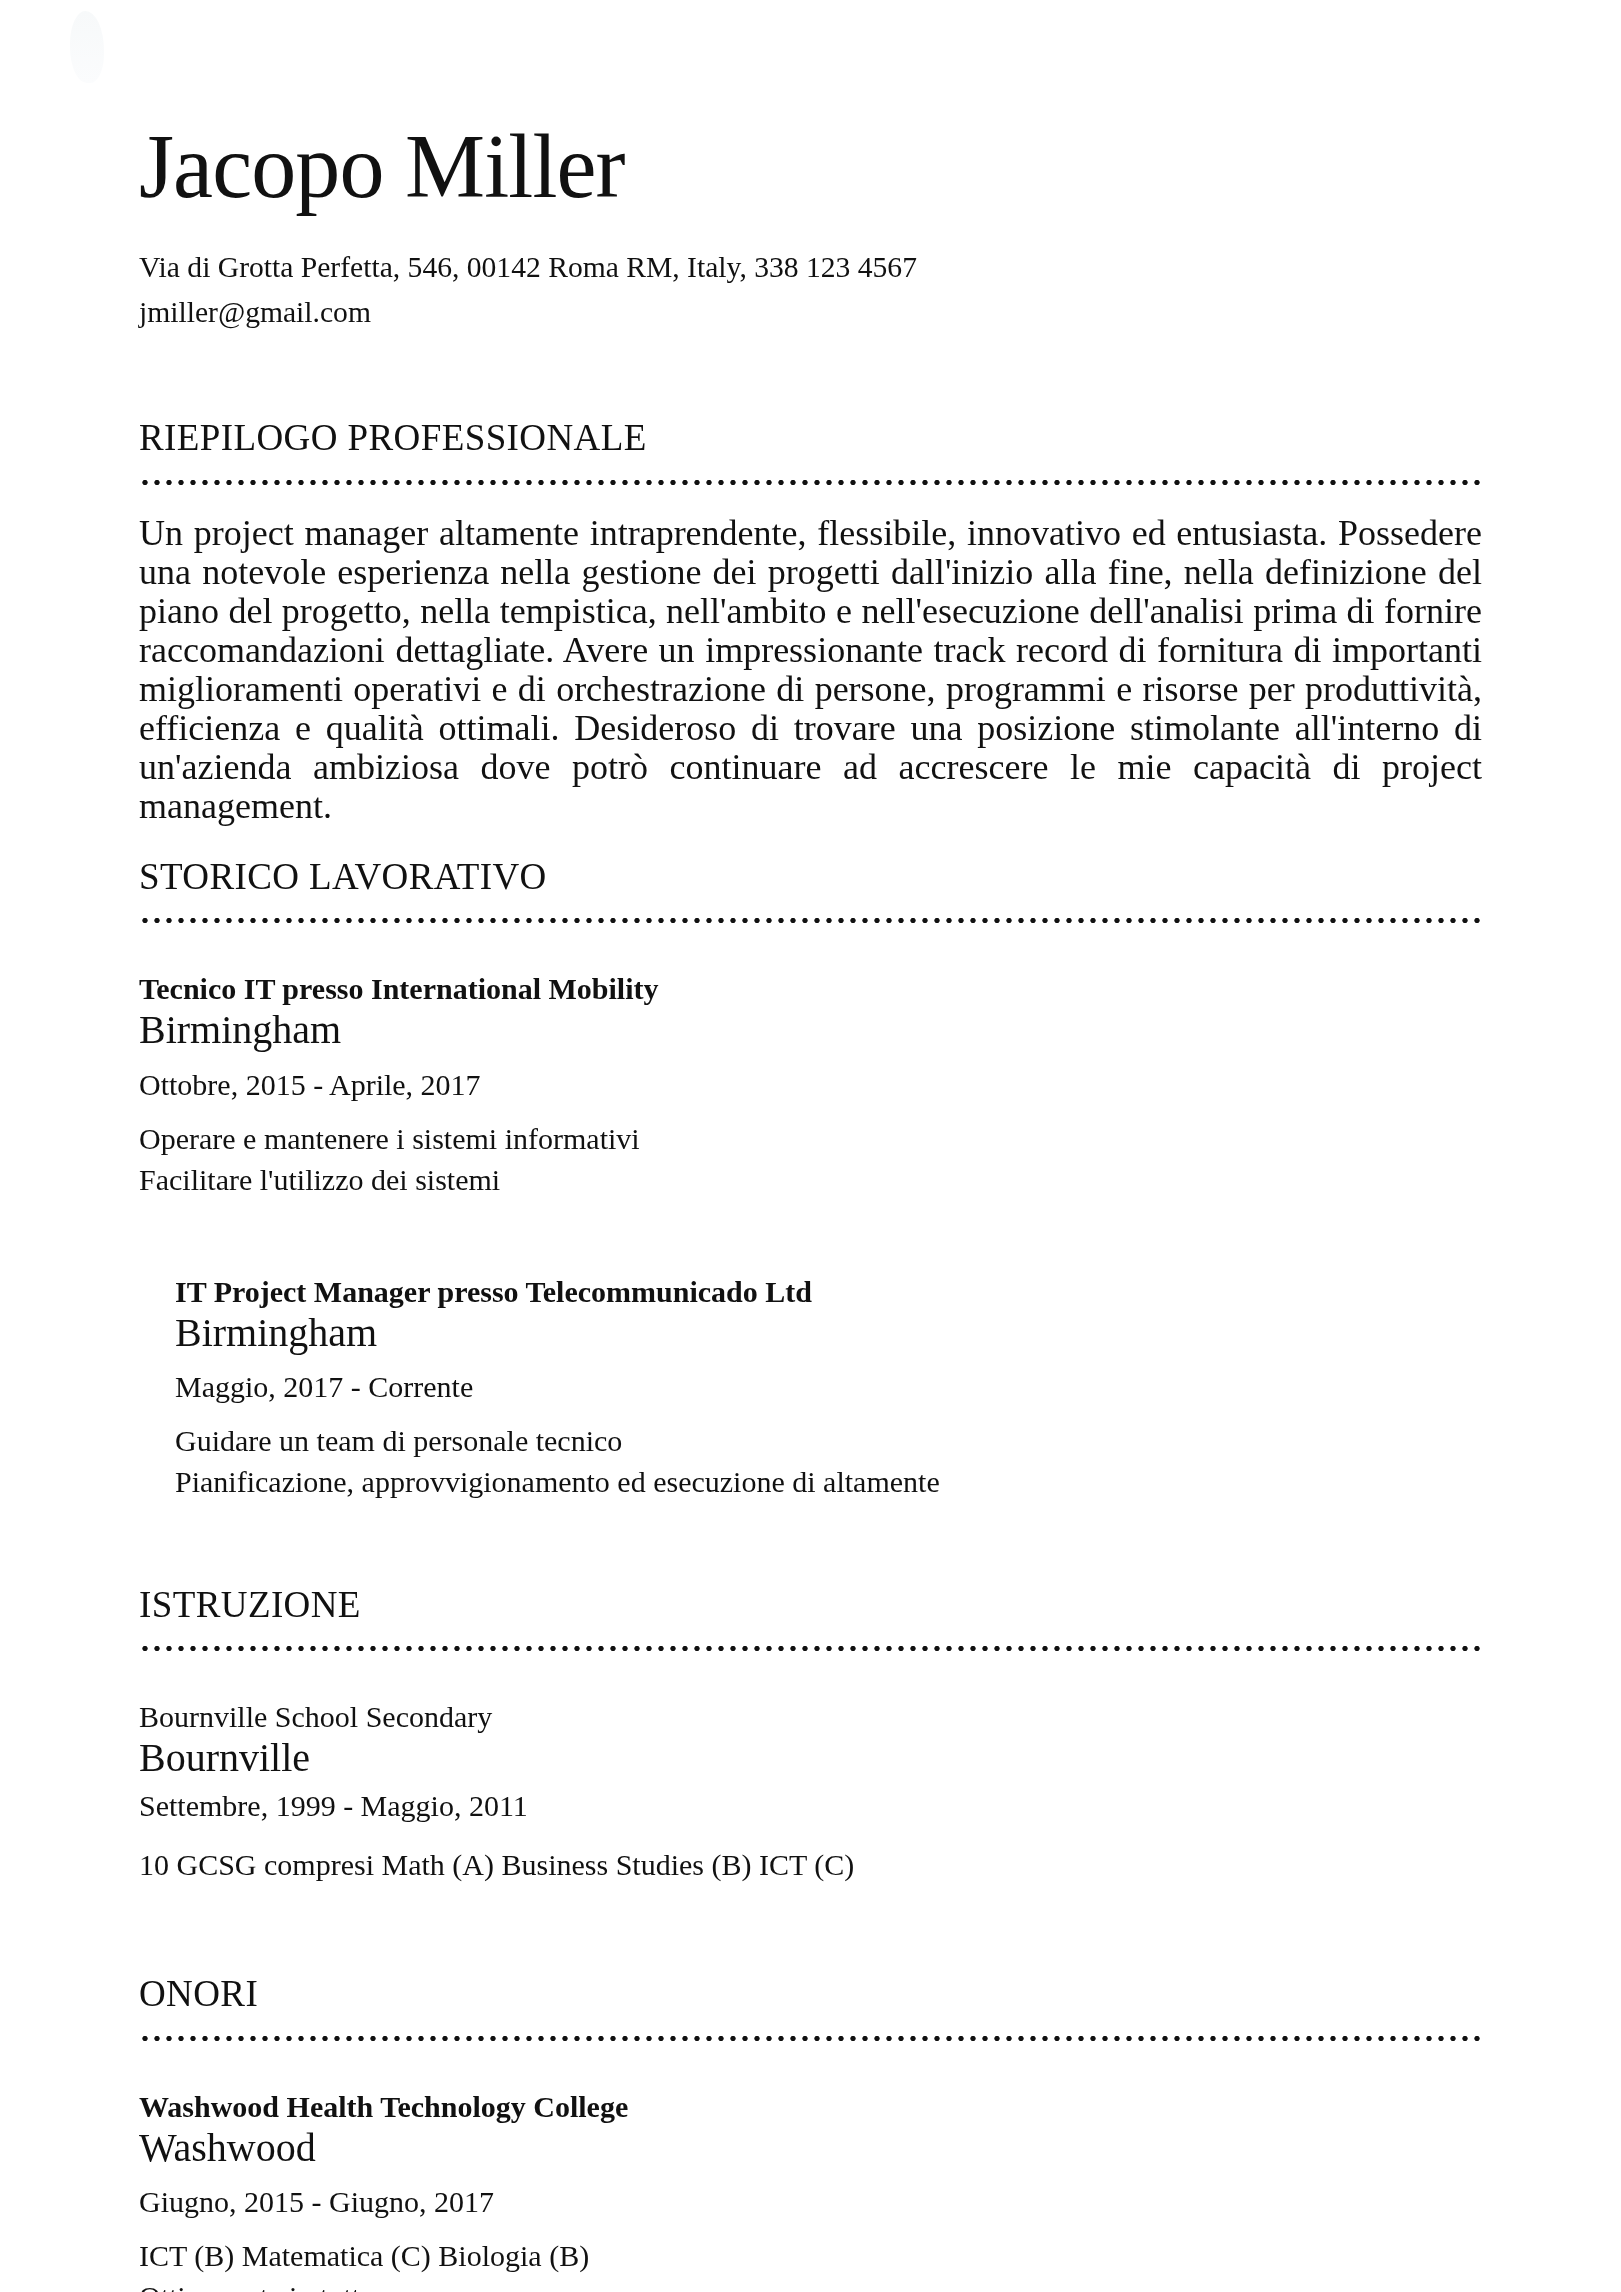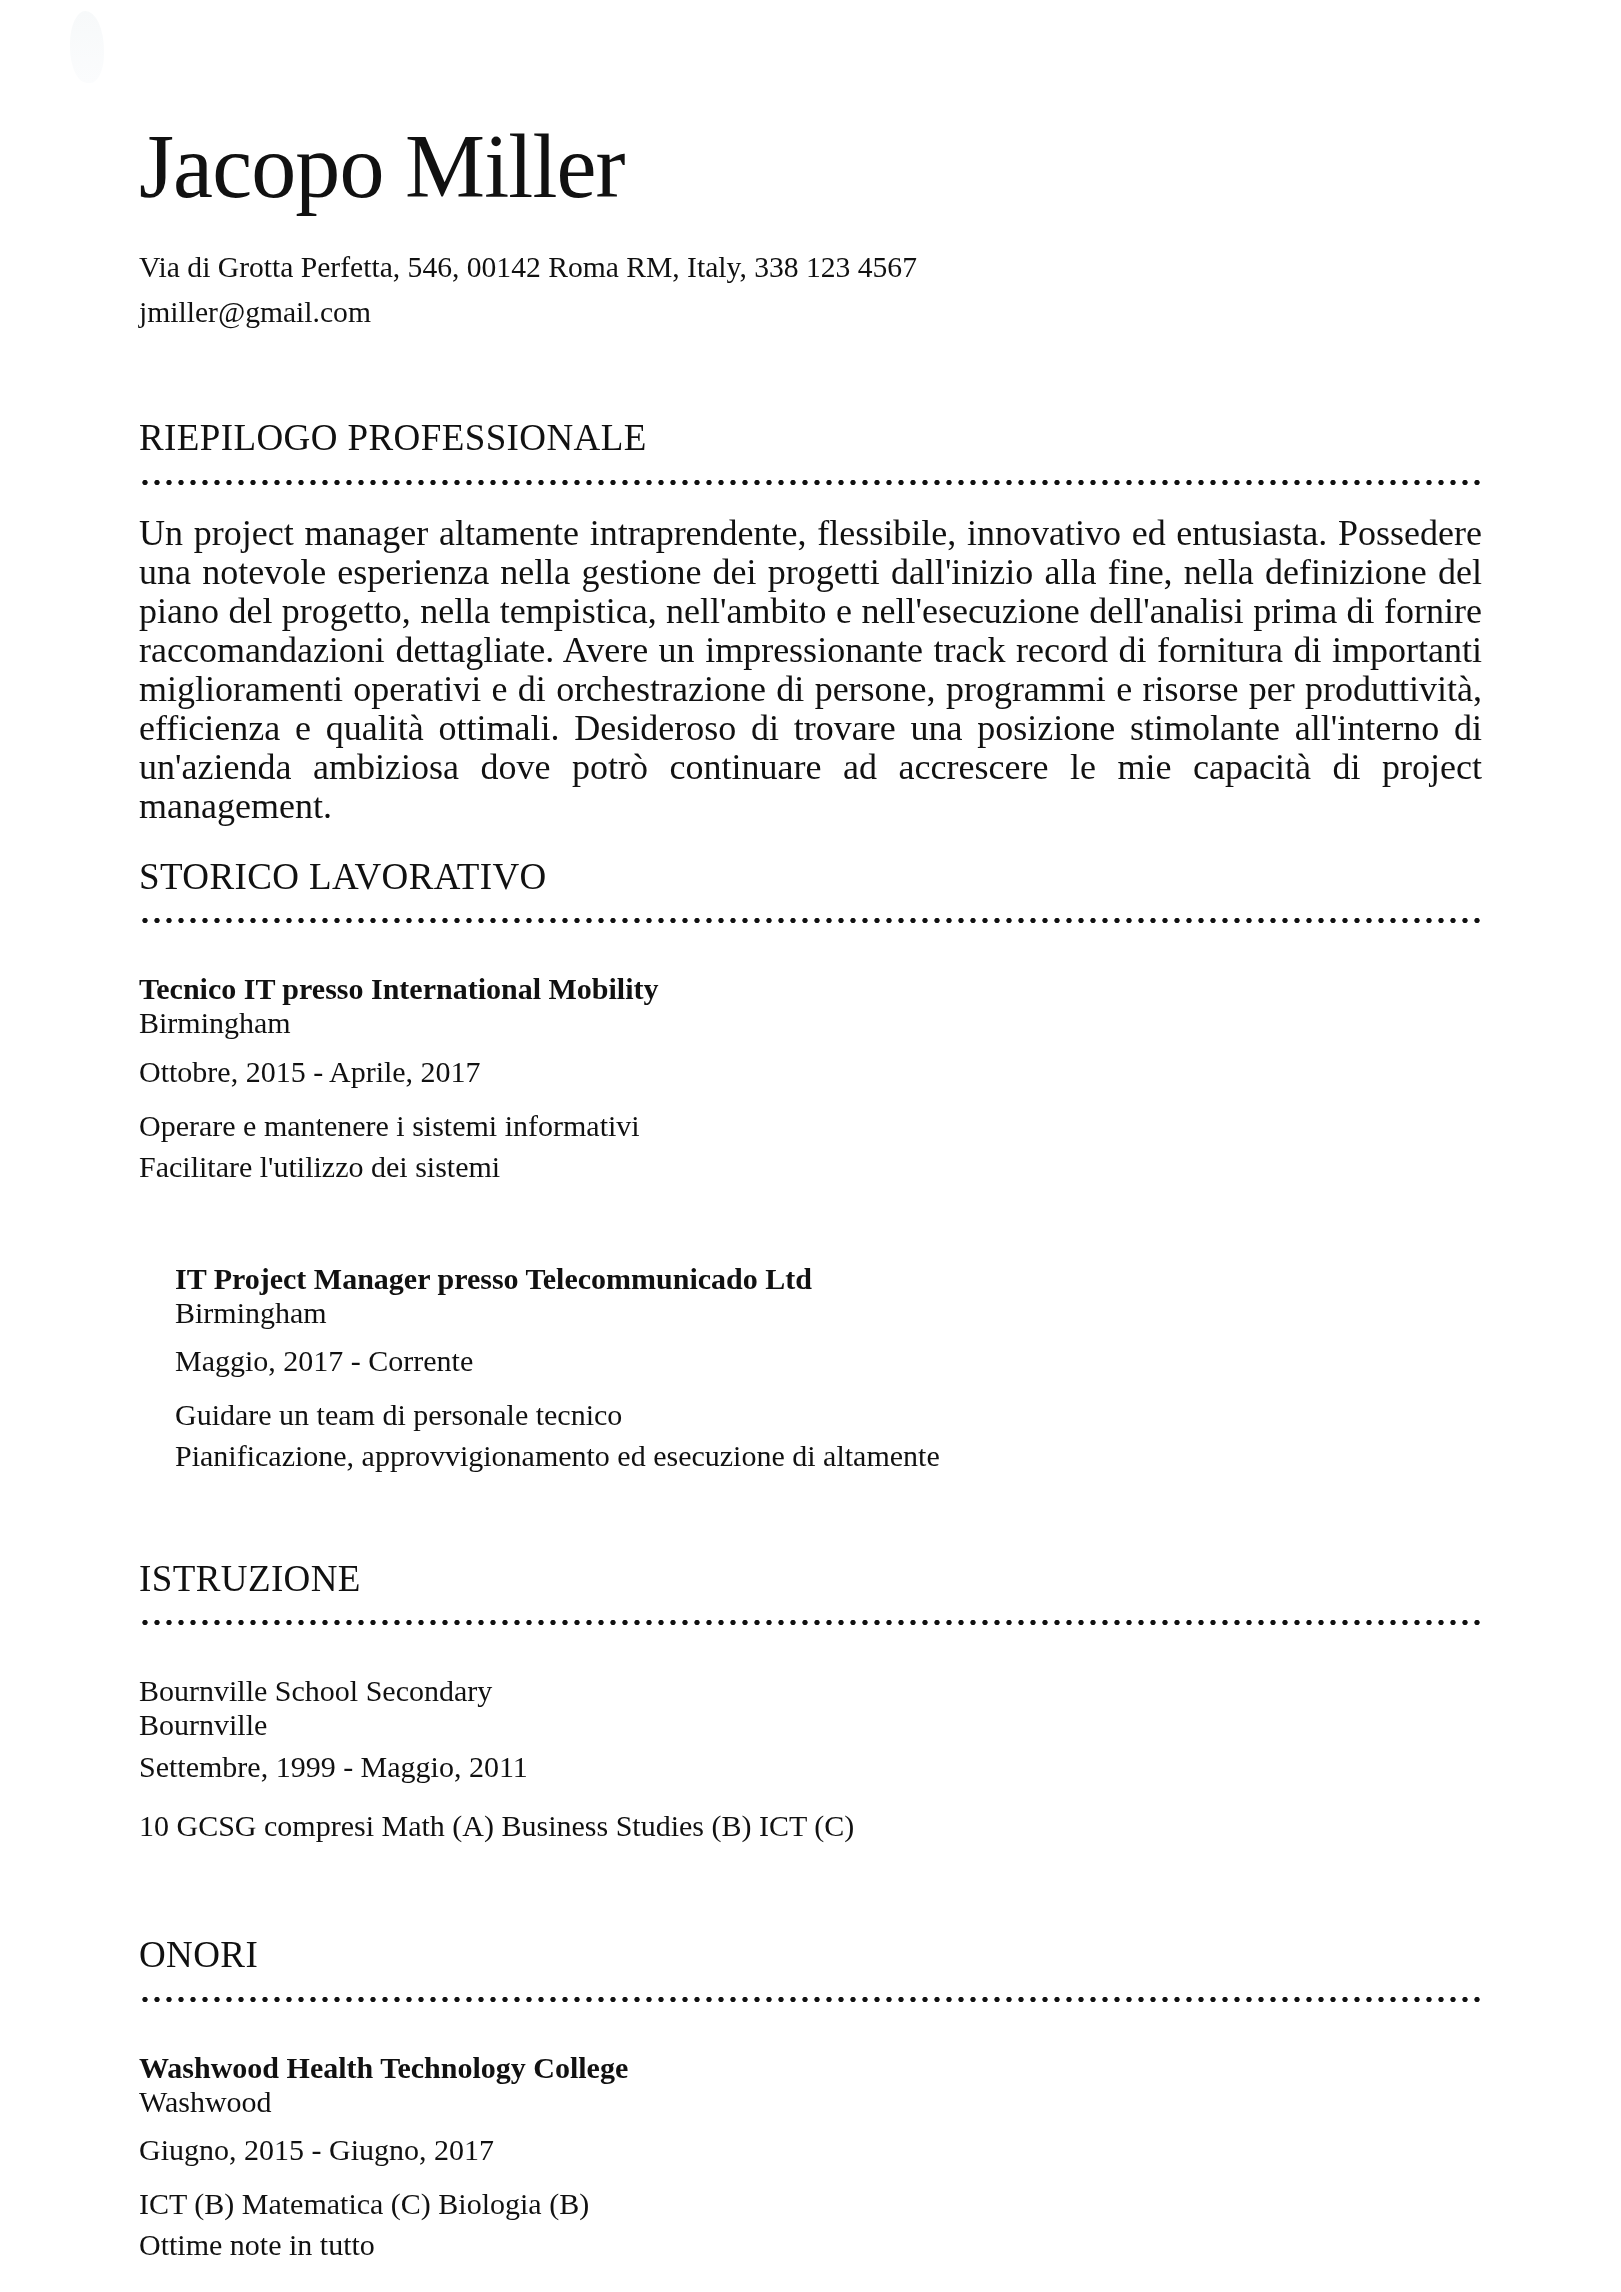--- a/index.html
+++ b/index.html
@@ -67,21 +67,21 @@
     justify-content: space-between;
     align-items: baseline;
     flex-direction: column;
   }
   .entry-title {
     font-size: 30px;
     font-weight: 700;
   }
   .entry-title.regular { font-weight: 400; }
   .entry-location {
-    font-size: 30px;
+    font-size: 40px;
     font-weight: 400;
   }
   .entry-dates {
     margin-top: 14.3px;
     font-size: 30px;
   }
   .entry-dates.tight { margin-top: 7.2px; }
   .entry-lines {
     margin-top: 16px;
     font-size: 30px;

